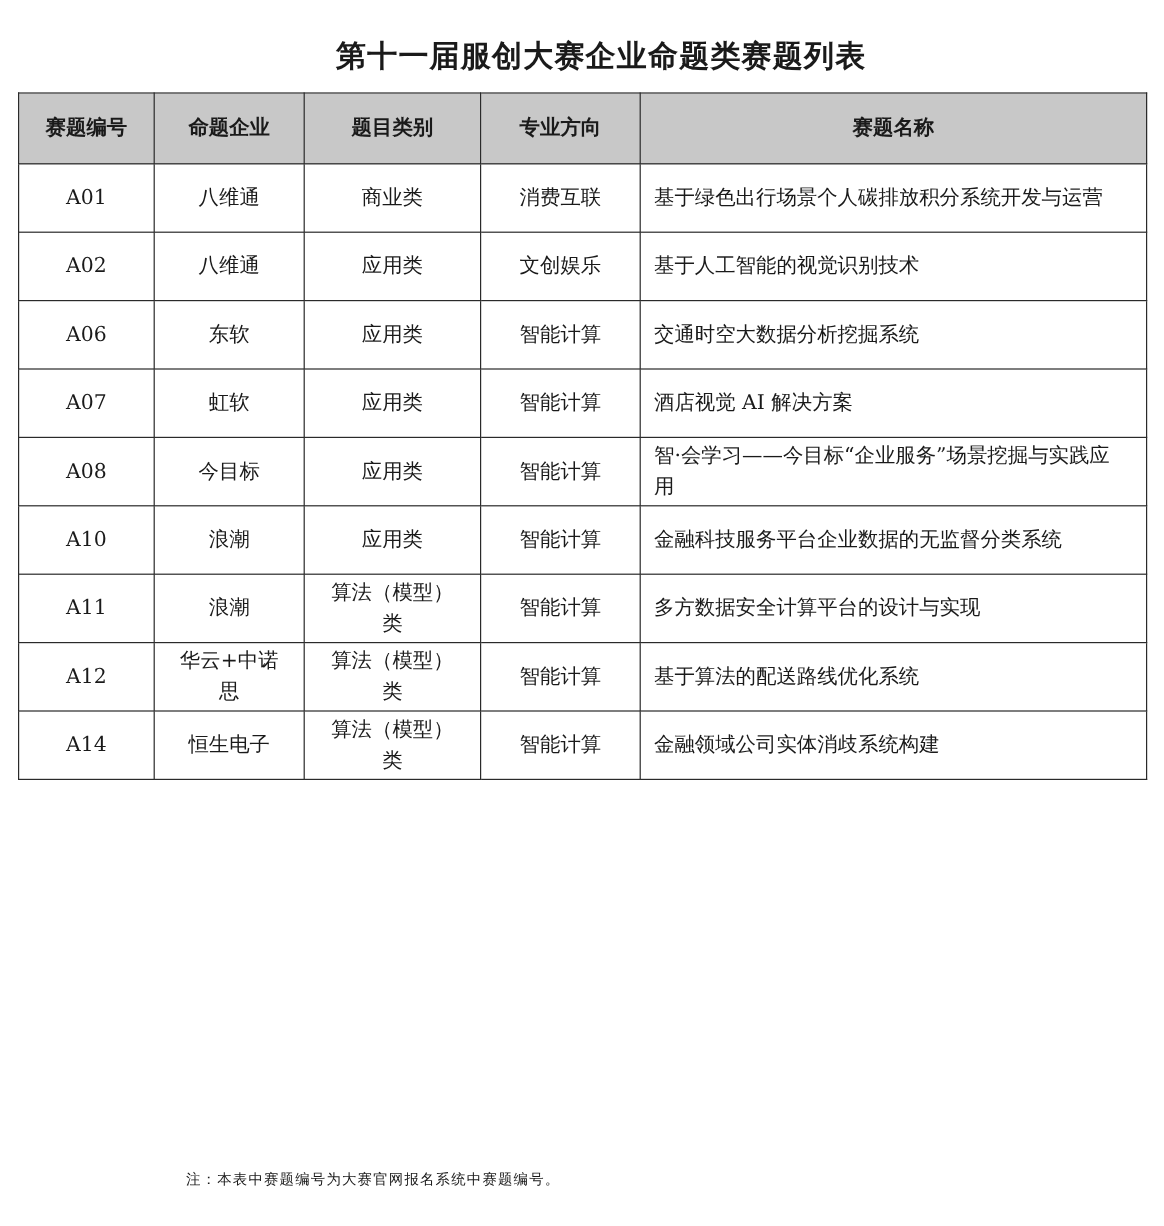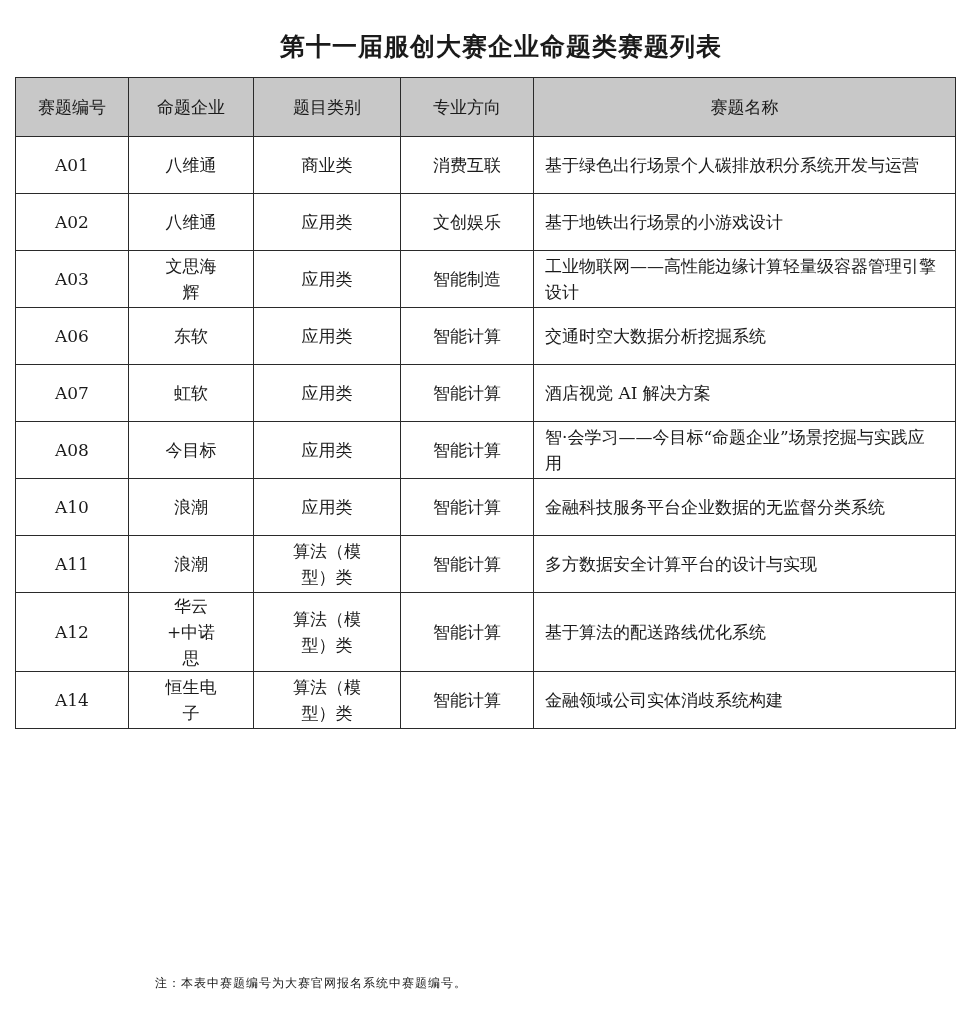--- a/index.html
+++ b/index.html
@@ -19,27 +19,27 @@
       position: absolute; top: 77px; left: 15px;
       width: 940px; border-collapse: collapse;
       table-layout: fixed;
     }
     th, td {
       border: 1.5px solid #2a2a2a;
       font-size: 17px; text-align: center; vertical-align: middle;
       padding: 0 6px; line-height: 26px;
     }
     th {
-      background: #c8c8c8; font-weight: normal; height: 58px;
+      background: #c8c8c8; font-weight: bold; height: 58px;
       font-family: "DejaVu Sans", "Liberation Sans", sans-serif;
       font-size: 17px;
     }
     td { height: 56px; }
     td.name { text-align: left; padding-left: 11px; padding-right: 18px; }
-    td.cat { padding: 0 30px; }
+    td.cat { padding: 0 19px; }
     .note {
       position: absolute; top: 975px; left: 155px;
       font-size: 12px; letter-spacing: 1px;
     }
   </style>
 </head>
 <body>
 
 <div class="title">第十一届服创大赛企业命题类赛题列表</div>
 
@@ -66,49 +66,42 @@
         <td class="cat">八维通</td>
         <td class="cat">商业类</td>
         <td>消费互联</td>
         <td class="name">基于绿色出行场景个人碳排放积分系统开发与运营</td>
       </tr>
       <tr>
         <td>A02</td>
         <td class="cat">八维通</td>
         <td class="cat">应用类</td>
         <td>文创娱乐</td>
-        <td class="name">基于地铁出行场景的小游戏设计</td>
-      </tr>
-      <tr>
-        <td>A03</td>
-        <td class="cat">文思海辉</td>
-        <td class="cat">应用类</td>
-        <td>智能制造</td>
-        <td class="name">工业物联网——高性能边缘计算轻量级容器管理引擎设计</td>
+        <td class="name">基于人工智能的视觉识别技术</td>
       </tr>
       <tr>
         <td>A06</td>
         <td class="cat">东软</td>
         <td class="cat">应用类</td>
         <td>智能计算</td>
         <td class="name">交通时空大数据分析挖掘系统</td>
       </tr>
       <tr>
         <td>A07</td>
         <td class="cat">虹软</td>
         <td class="cat">应用类</td>
         <td>智能计算</td>
         <td class="name">酒店视觉 AI 解决方案</td>
       </tr>
       <tr>
         <td>A08</td>
         <td class="cat">今目标</td>
         <td class="cat">应用类</td>
         <td>智能计算</td>
-        <td class="name">智·会学习——今目标“命题企业”场景挖掘与实践应用</td>
+        <td class="name">智·会学习——今目标“企业服务”场景挖掘与实践应用</td>
       </tr>
       <tr>
         <td>A10</td>
         <td class="cat">浪潮</td>
         <td class="cat">应用类</td>
         <td>智能计算</td>
         <td class="name">金融科技服务平台企业数据的无监督分类系统</td>
       </tr>
       <tr>
         <td>A11</td>

